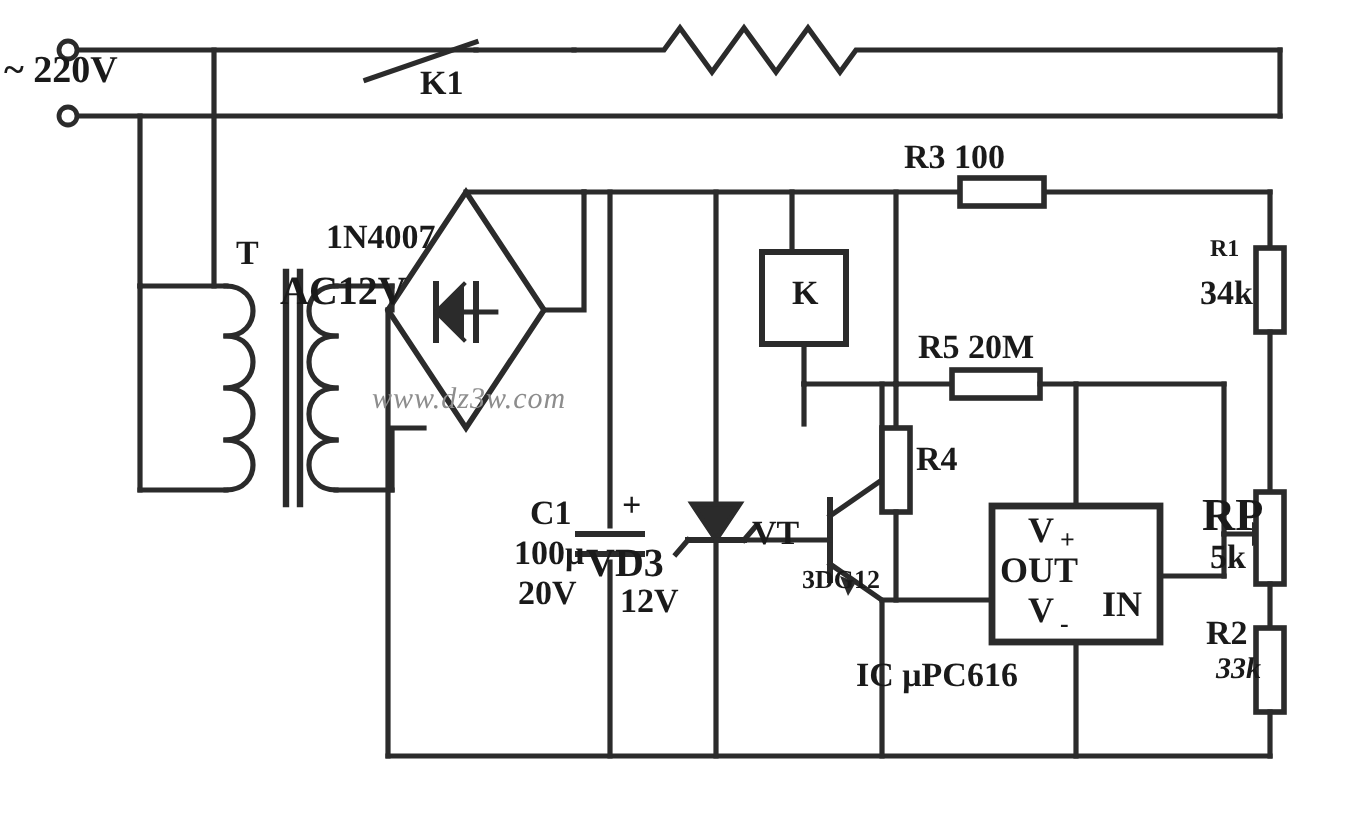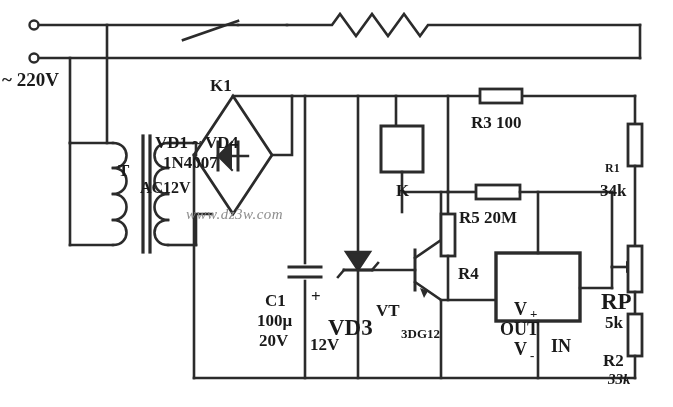--- a/index.html
+++ b/index.html
@@ -1,21 +1,21 @@
 <!DOCTYPE html>
 <html><head>
 <meta charset="utf-8">
 <style>
   html,body{margin:0;padding:0;background:#fff;}
   body{font-family:"Liberation Serif", serif;}
   #root{position:relative;width:673px;height:407px;background:#ffffff;overflow:hidden;}
   #schematic{position:absolute;left:0;top:0;width:673px;height:407px;}
-  .lbl{position:absolute;color:#1a1a1a;font-family:"Liberation Serif", serif;font-weight:bold;line-height:1.05;white-space:pre;margin-top:44px;}
+  .lbl{position:absolute;color:#1a1a1a;font-family:"Liberation Serif", serif;font-weight:bold;line-height:1.05;white-space:pre;}
   .lbl.cn{font-family:"DejaVu Sans", sans-serif;font-weight:bold;}
-  .wm{position:absolute;color:#8d8d8d;font-family:"Liberation Serif", serif;font-style:italic;font-size:15px;letter-spacing:0.5px;white-space:nowrap;margin-top:14px;}
+  .wm{position:absolute;color:#8d8d8d;font-family:"Liberation Serif", serif;font-style:italic;font-size:15px;letter-spacing:0.5px;white-space:nowrap;}
 </style>
 </head>
 <body>
 
 <div id="root">
 
   <svg id="schematic" viewBox="0 0 673 407">
     <g fill="none" stroke="#2b2b2b" stroke-width="2.6" stroke-linecap="square">
 
       <g stroke-width="2.4">
@@ -149,58 +149,58 @@
       <path d="M635,356 L635,378"></path>
 
     </g>
   </svg>
 
   <div class="lbl" style="left:2px;top:26px;font-size:19px;">~ 220V</div>
 
   <div class="lbl" style="left:210px;top:33px;font-size:17px;">K1</div>
 
 
-  <div class="lbl" style="left:155px;top:90px;font-size:17px;">VD1 ~ VD4</div>
   <div class="lbl" style="left:163px;top:110px;font-size:17px;">1N4007</div>
 
   <div class="lbl" style="left:118px;top:118px;font-size:17px;">T</div>
 
-  <div class="lbl" style="left:140px;top:136px;font-size:16px;text-align:center;">AC12V</div>
+  <div class="lbl" style="left:140px;top:136px;font-size:20px;text-align:center;">AC12V</div>
 
   <div class="wm" style="left:186px;top:192px;">www.dz3w.com</div>
 
   <div class="lbl" style="left:265px;top:248px;font-size:17px;">C1</div>
   <div class="lbl" style="left:257px;top:268px;font-size:17px;">100μ</div>
   <div class="lbl" style="left:259px;top:288px;font-size:17px;">20V</div>
   <div class="lbl" style="left:311px;top:244px;font-size:17px;">+</div>
 
-  <div class="lbl" style="left:328px;top:272px;font-size:23px;">VD3</div>
+  <div class="lbl" style="left:293px;top:272px;font-size:20px;">VD3</div>
   <div class="lbl" style="left:310px;top:292px;font-size:17px;">12V</div>
 
   <div class="lbl" style="left:396px;top:138px;font-size:17px;">K</div>
 
   <div class="lbl" style="left:376px;top:258px;font-size:17px;">VT</div>
   <div class="lbl" style="left:401px;top:283px;font-size:13px;">3DG12</div>
 
-  <div class="lbl" style="left:471px;top:70px;font-size:17px;">R3 100</div>
+  <div class="lbl" style="left:452px;top:70px;font-size:17px;">R3 100</div>
 
   <div class="lbl" style="left:459px;top:165px;font-size:17px;">R5 20M</div>
 
   <div class="lbl" style="left:458px;top:221px;font-size:17px;">R4</div>
 
   <div class="lbl" style="left:514px;top:256px;font-size:18px;">V</div>
   <div class="lbl" style="left:530px;top:263px;font-size:13px;">+</div>
 
   <div class="lbl" style="left:500px;top:276px;font-size:18px;">OUT</div>
 
   <div class="lbl" style="left:551px;top:293px;font-size:18px;">IN</div>
 
   <div class="lbl" style="left:514px;top:296px;font-size:18px;">V</div>
   <div class="lbl" style="left:530px;top:305px;font-size:13px;">-</div>
 
+  <div class="lbl" style="left:428px;top:329px;font-size:17px;">IC μPC616</div>
 
   <div class="lbl" style="left:605px;top:118px;font-size:12px;">R1</div>
   <div class="lbl" style="left:600px;top:138px;font-size:17px;">34k</div>
 
   <div class="lbl" style="left:601px;top:246px;font-size:23px;">RP</div>
   <div class="lbl" style="left:605px;top:270px;font-size:17px;">5k</div>
 
   <div class="lbl" style="left:603px;top:308px;font-size:17px;">R2</div>
   <div class="lbl" style="left:608px;top:328px;font-size:15px;font-style:italic;">33k</div>
 

